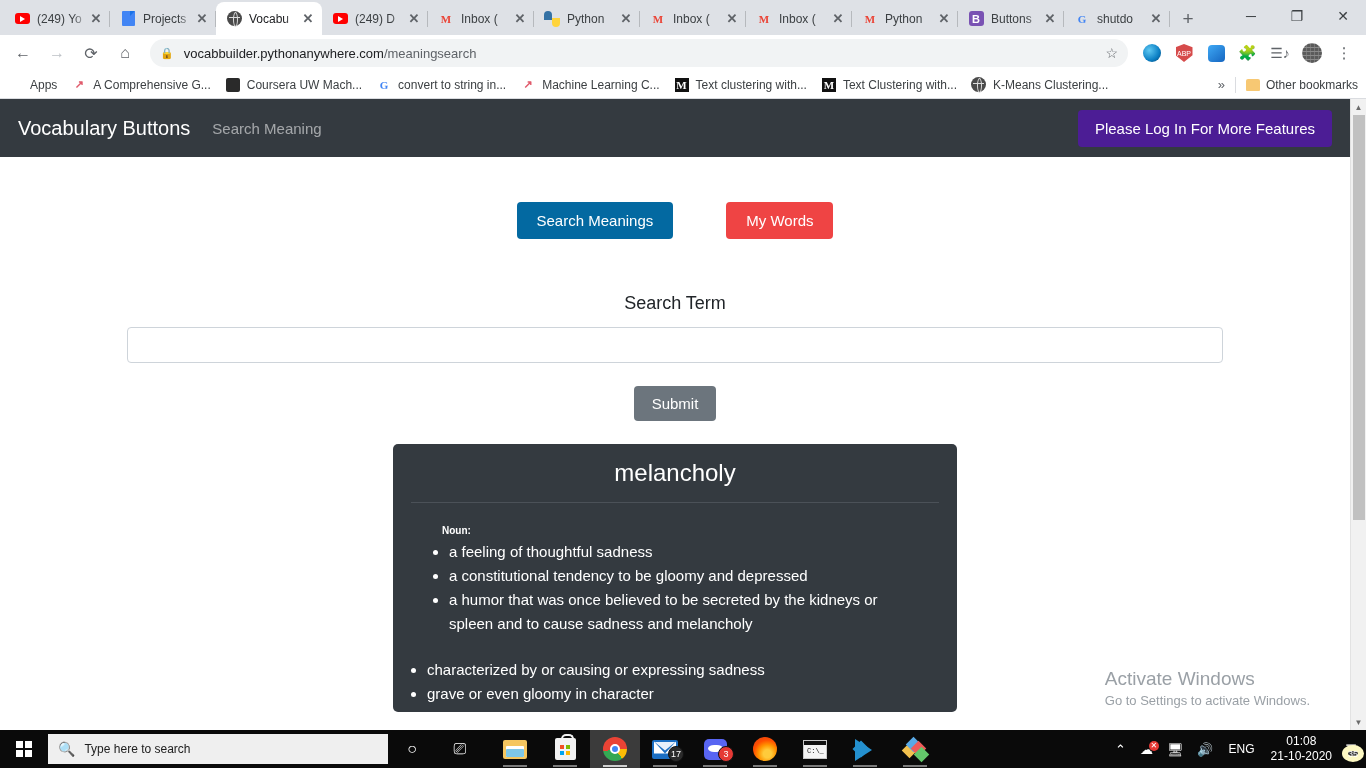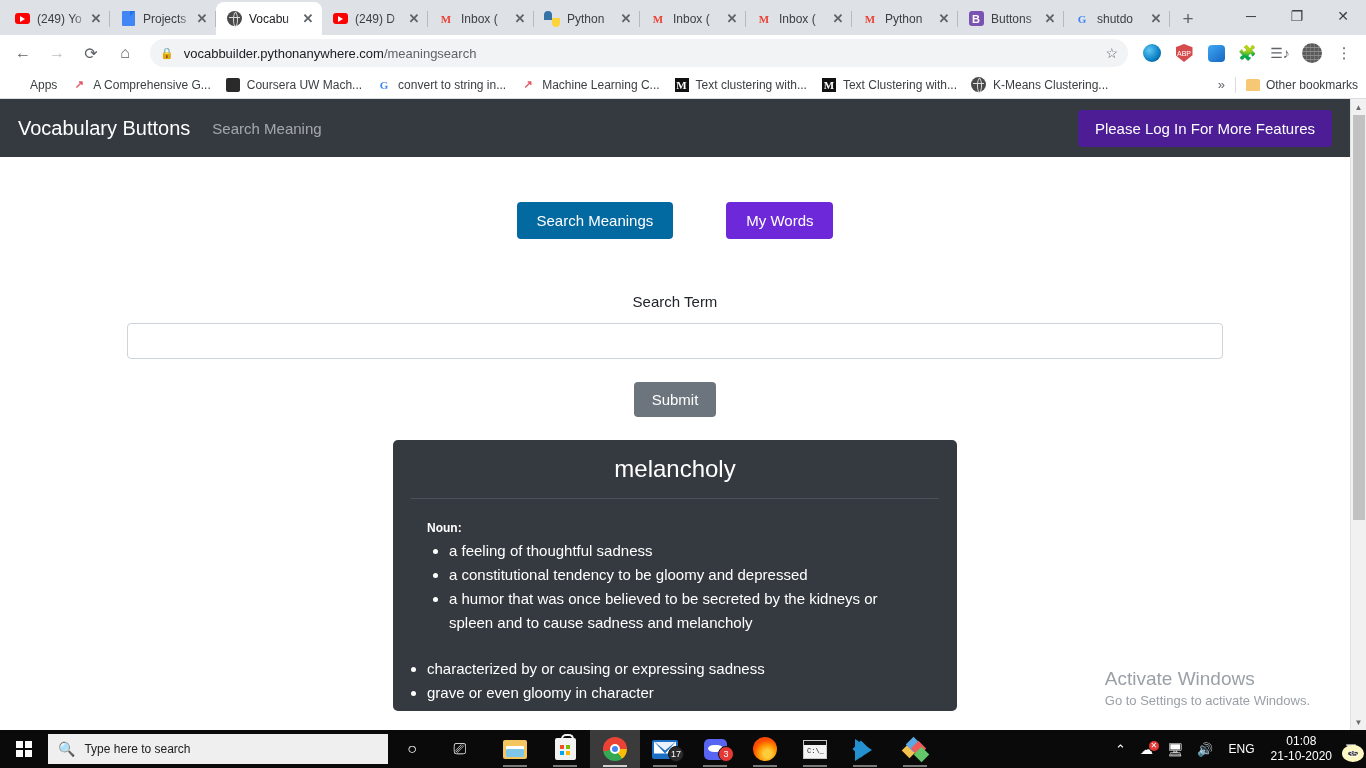--- a/index.html
+++ b/index.html
@@ -155,24 +155,24 @@
   }
 
   .content { padding-top: 45px; }
   .btnrow { display: flex; justify-content: center; gap: 53px; }
   .btn-sm {
     border: none; border-radius: 4px; padding: 10px 20px;
     font-size: 15px; color: #fff;
     font-family: "Liberation Sans", sans-serif;
   }
   .btn-teal { background: #0369a1; }
-  .btn-blue { background: #6d28d9; }
+  .btn-blue { background: #ef4444; }
 
   .form-wrap { margin-top: 54px; text-align: center; }
-  .form-label { font-size: 15px; color: #212529; }
+  .form-label { font-size: 18px; color: #212529; }
   .search-input {
     display: block; margin: 13px auto 0;
     width: 1096px; height: 36px;
     border: 1px solid #ced4da; border-radius: 4px;
     font-size: 15px; padding: 0 10px;
     font-family: "Liberation Sans", sans-serif;
     color: #495057; background: #fff;
   }
   .submit-btn {
     margin-top: 23px; background: #6c757d; color: #fff;
@@ -185,21 +185,21 @@
     background: #343a40; color: #fff;
     border-radius: 5px; overflow: hidden;
   }
   .card-header {
     padding: 15px 0; text-align: center;
     border-bottom: 1px solid #4b5158;
     margin: 0 18px;
   }
   .card-title { font-size: 24px; }
   .card-body { padding: 22px 34px 6px; }
-  .pos { font-size: 12px; font-weight: bold; margin-bottom: 4px; }
+  .pos { font-size: 10px; font-weight: bold; margin-bottom: 4px; margin-left: 15px; }
   .pos + ul { margin: 0 0 22px 22px; }
   .defs li { font-size: 15px; line-height: 24px; margin-bottom: 0; }
 
   .watermark {
     position: absolute; right: 40px; bottom: 22px;
     text-align: left; color: #8a8f94; pointer-events: none;
   }
   .wm-title { font-size: 19px; color: #9aa0a6; }
   .wm-sub { font-size: 13px; color: #9aa0a6; margin-top: 3px; }
 

